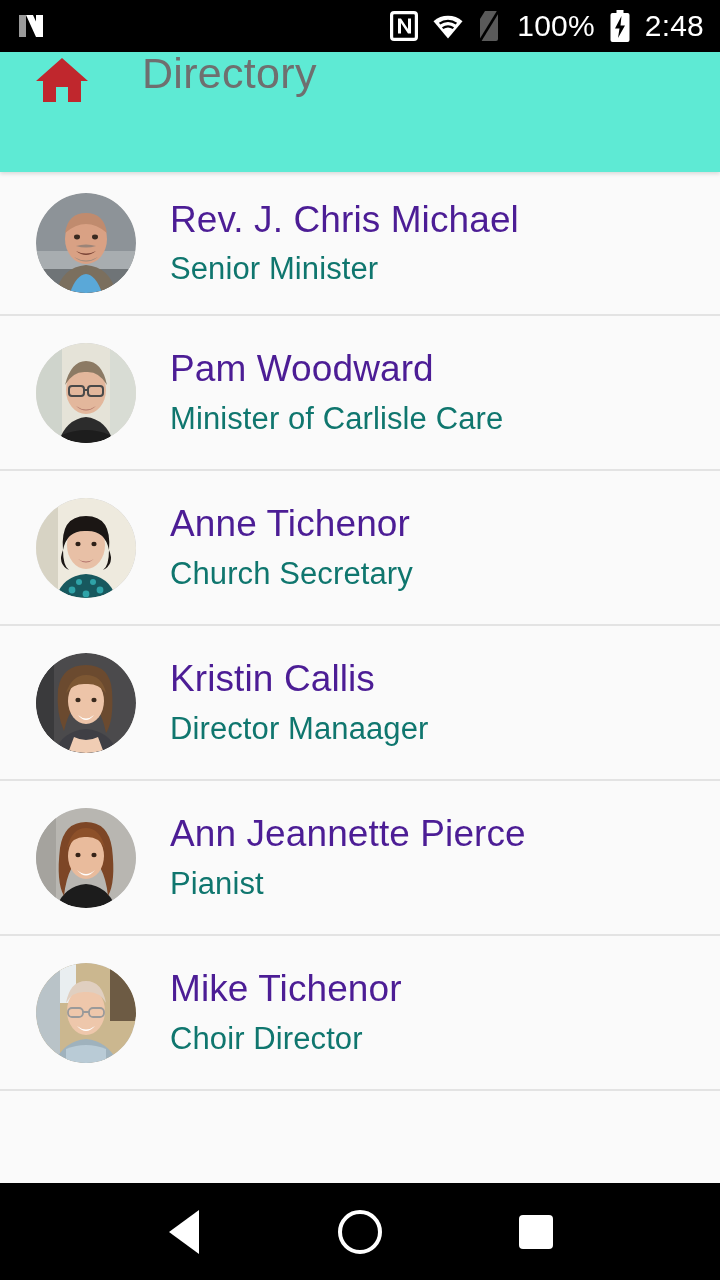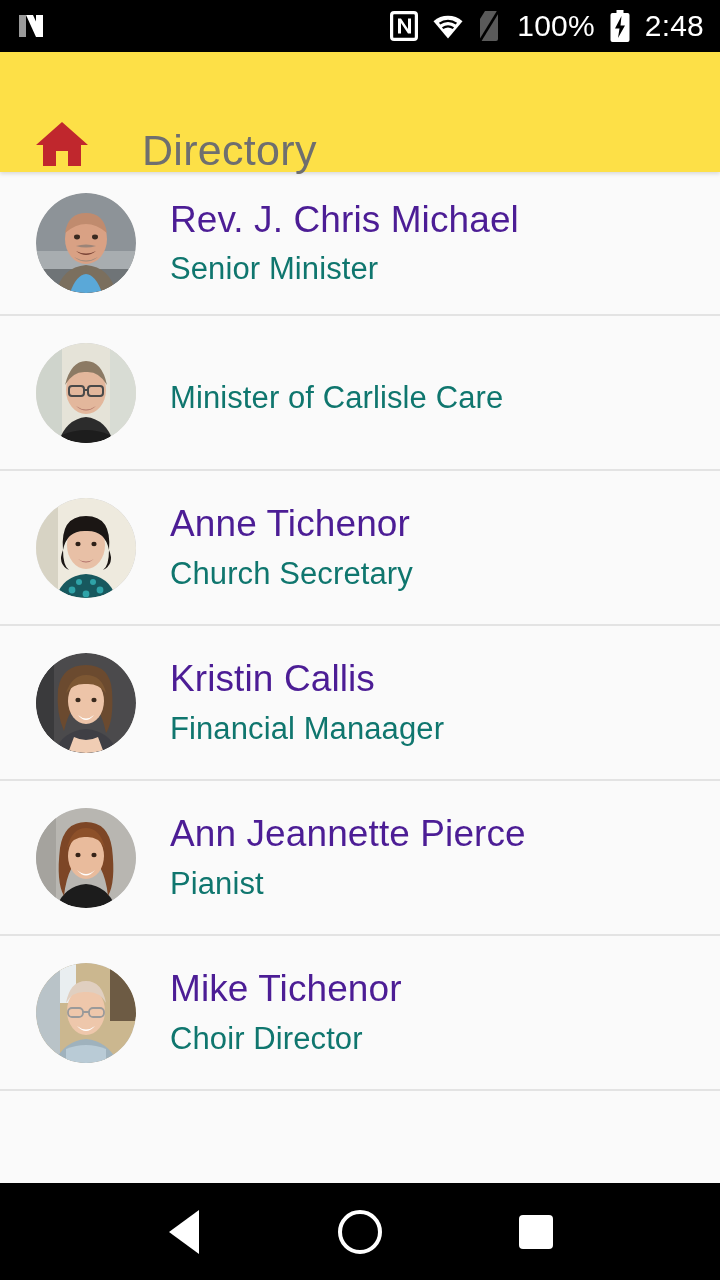--- a/index.html
+++ b/index.html
@@ -21,22 +21,22 @@
   .sb-right { margin-left:auto; display:flex; align-items:center; gap:13px; }
   .sb-text { font-size:30px; font-weight:400; letter-spacing:.2px; line-height:1; }
   .nougat-n { width:34px; height:34px; display:block; }
   .nfc-ico { width:28px; height:30px; display:block; }
   .wifi-ico { width:34px; height:30px; display:block; }
   .sim-ico { width:26px; height:32px; display:block; }
   .batt-ico { width:24px; height:32px; display:block; }
 
   
   .appbar {
-    height:120px; background:#fde047; flex:0 0 auto;
-    display:flex; align-items:flex-end; position:relative;
+    height:120px; background:#5eead4; flex:0 0 auto;
+    display:flex; align-items:flex-start; position:relative;
     box-shadow:0 2px 4px rgba(0,0,0,.13);
     z-index:5;
   }
   .home-btn {
     width:56px; height:56px; margin-left:34px;
     display:flex; align-items:center; justify-content:center;
   }
   .home-ico { width:56px; height:50px; display:block; }
   .app-title {
     margin-left:52px;
@@ -175,20 +175,21 @@
             <path d="M29 42 q6-24 21-24 q16 0 21 24 q-8-14-21-13 q-13-1-21 13" fill="#8c7a64"></path>
             <rect x="33" y="43" width="15" height="10" rx="3" fill="none" stroke="#4a4a4a" stroke-width="2"></rect>
             <rect x="52" y="43" width="15" height="10" rx="3" fill="none" stroke="#4a4a4a" stroke-width="2"></rect>
             <line x1="48" y1="47" x2="52" y2="47" stroke="#4a4a4a" stroke-width="2"></line>
             <path d="M40 63 q10 7 20 0 q-10 9-20 0" fill="#b3786a"></path>
             <path d="M26 92 q24-10 48 0 l0 8 l-48 0 Z" fill="#1d1d1d"></path>
           </g>
         </svg>
       </div>
       <div class="row-text">
+        <div class="row-name">Pam Woodward</div>
         <div class="row-role">Minister of Carlisle Care</div>
       </div>
     </div>
 
     <div class="row">
       <div class="avatar">
         <svg viewBox="0 0 100 100">
           <defs>
               <clipPath id="c2">
                 <circle cx="50" cy="50" r="50"></circle>
@@ -236,21 +237,21 @@
             <path d="M30 40 q6-18 20-18 q16 0 20 18 q-8-10-20-9 q-12-1-20 9" fill="#7d5733"></path>
             <ellipse cx="42" cy="47" rx="2.6" ry="2.2" fill="#3a2a1e"></ellipse>
             <ellipse cx="58" cy="47" rx="2.6" ry="2.2" fill="#3a2a1e"></ellipse>
             <path d="M42 62 q8 7 16 0 q-8 10-16 0" fill="#fff"></path>
             <path d="M38 84 q12 6 24 0 l6 16 l-36 0 Z" fill="#f0cdb4"></path>
           </g>
         </svg>
       </div>
       <div class="row-text">
         <div class="row-name">Kristin Callis</div>
-        <div class="row-role">Financial Manaager</div>
+        <div class="row-role">Director Manaager</div>
       </div>
     </div>
 
     <div class="row">
       <div class="avatar">
         <svg viewBox="0 0 100 100">
           <defs>
               <clipPath id="c5">
                 <circle cx="50" cy="50" r="50"></circle>
               </clipPath>

